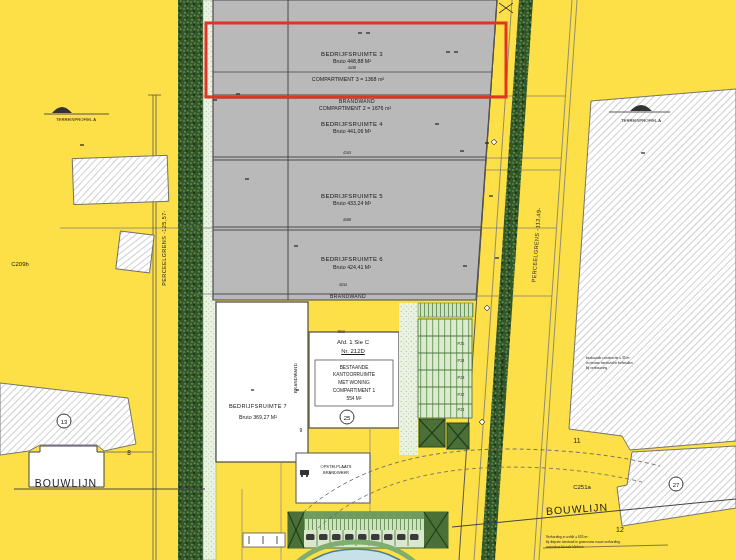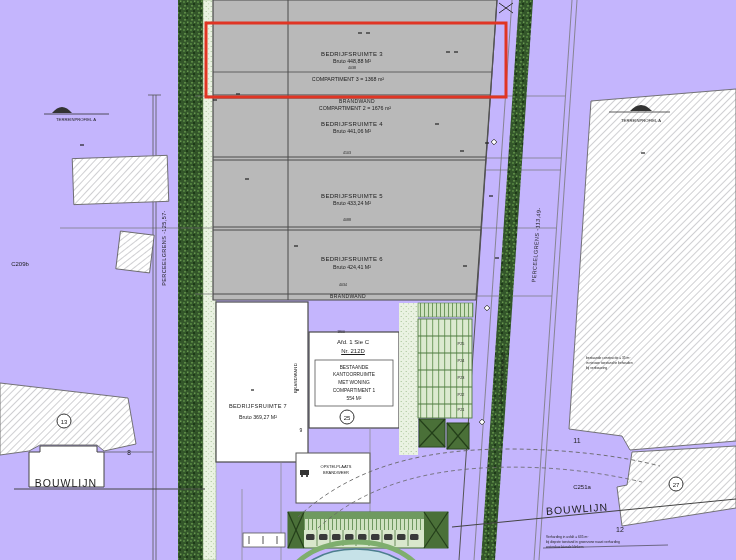--- a/index.html
+++ b/index.html
@@ -1,16 +1,16 @@
 <!DOCTYPE html>
 <html><head>
 <meta charset="utf-8">
 <style>
   html,body{margin:0;padding:0;background:#ffffff;}
-  #stage{position:relative;width:736px;height:560px;overflow:hidden;background:#c4b5fd;
+  #stage{position:relative;width:736px;height:560px;overflow:hidden;background:#fde047;
          font-family:"Liberation Sans",sans-serif;color:#1c1c1c;}
   #stage svg.base{position:absolute;left:0;top:0;}
   .lbl{position:absolute;transform:translate(-50%,-50%);white-space:nowrap;color:#1d1d1d;
        line-height:1;text-align:center;}
   .v{transform:translate(-50%,-50%) rotate(-90deg);}
   .circ{position:absolute;width:13px;height:13px;border:1px solid #333;border-radius:50%;
         background:#fff;display:flex;align-items:center;justify-content:center;
         font-size:6px;transform:translate(-50%,-50%);}
   .note{position:absolute;font-size:3.3px;color:#222;line-height:1.35;white-space:nowrap;}
   .u{text-decoration:underline;}

